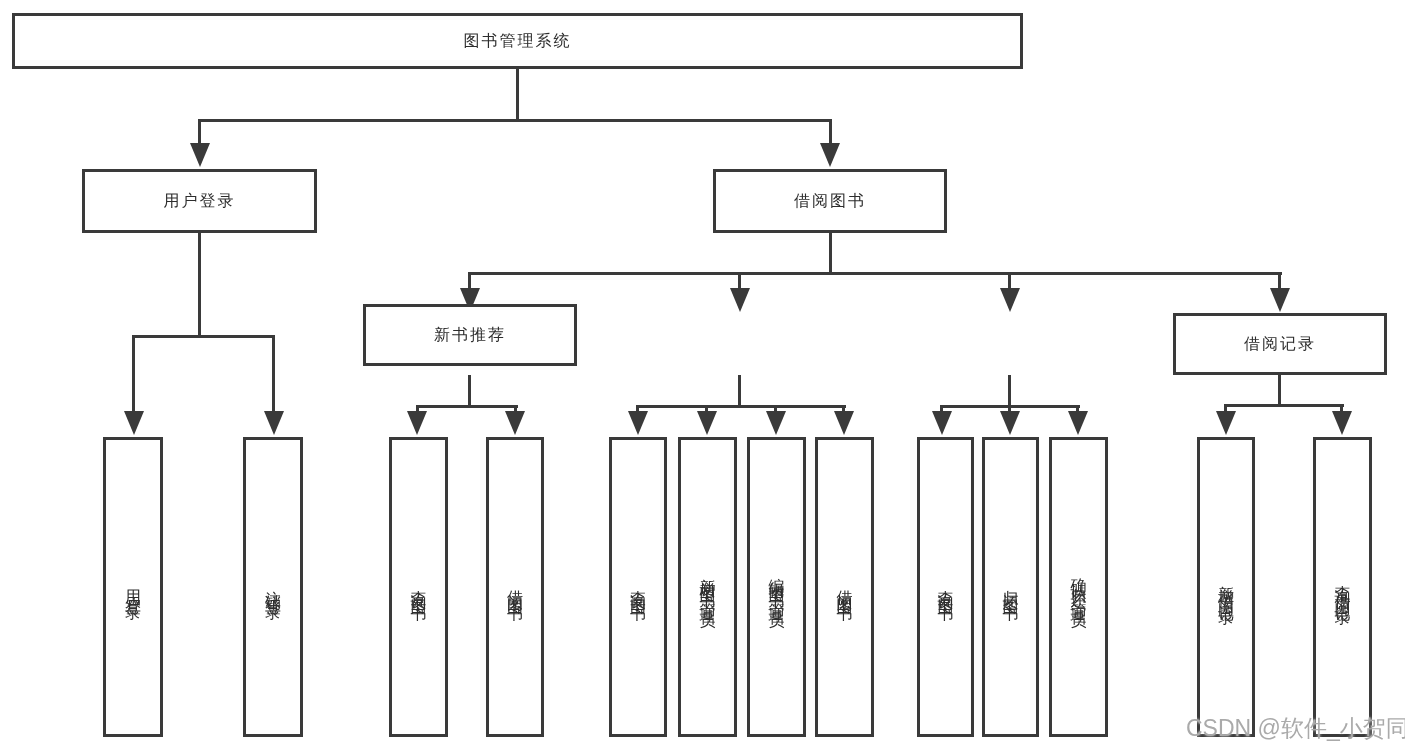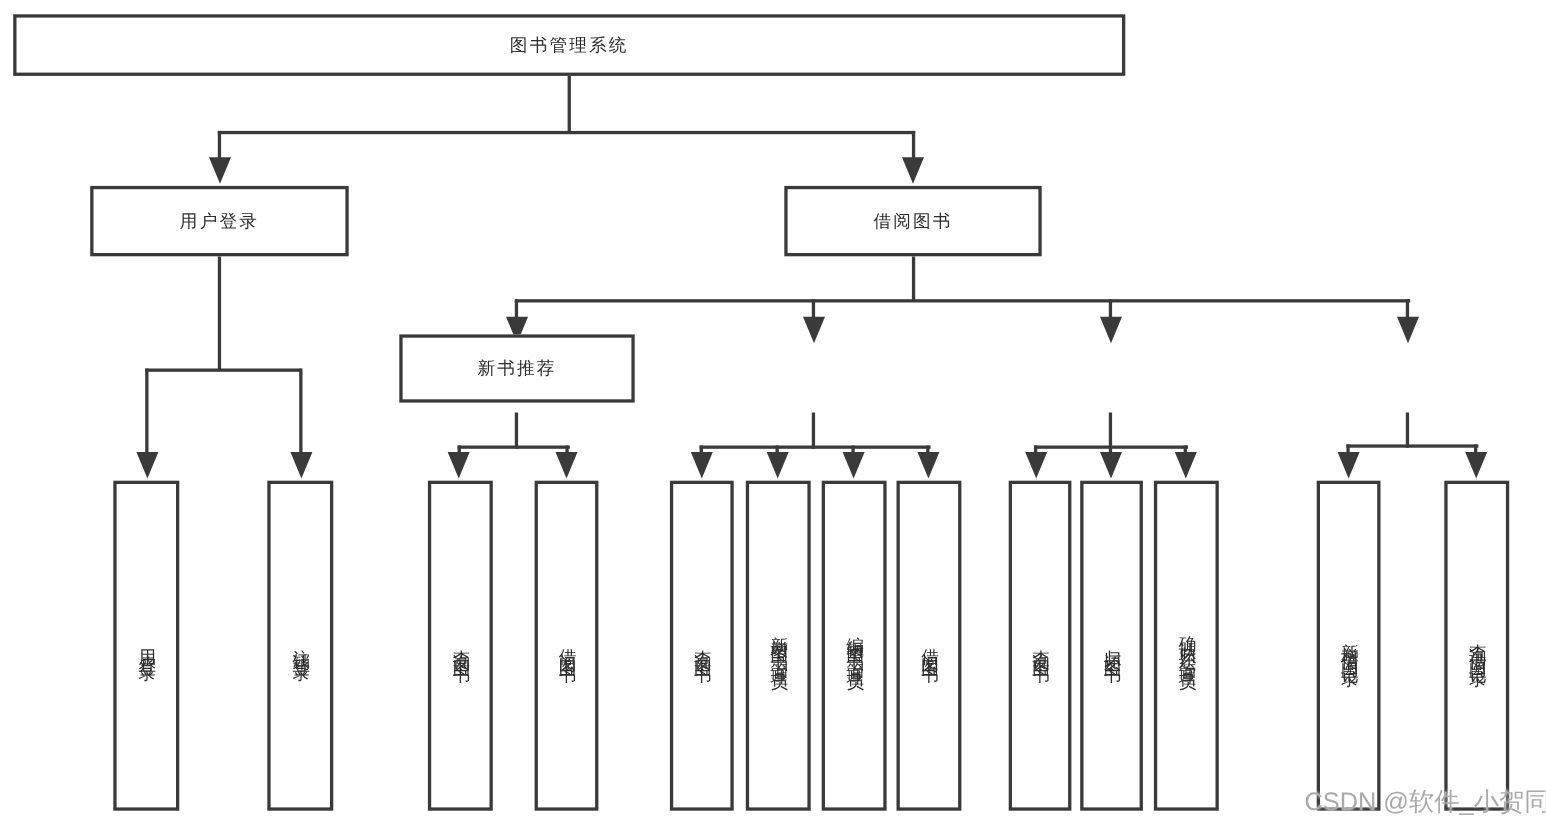--- a/index.html
+++ b/index.html
@@ -165,20 +165,23 @@
   <div class="node" style="left:82px;top:169px;width:235px;height:64px">
     <span class="label">用户登录</span>
   </div>
   <div class="node" style="left:713px;top:169px;width:234px;height:64px">
     <span class="label">借阅图书</span>
   </div>
 
   <div class="node" style="left:363px;top:304px;width:214px;height:62px">
     <span class="label">新书推荐</span>
   </div>
+  <div class="node" style="left:1173px;top:313px;width:214px;height:62px">
+    <span class="label">借阅记录</span>
+  </div>
 
   <div class="node vnode" style="left:103px;top:437px;width:60px;height:300px">
     <span class="vlabel">用户登录</span>
   </div>
   <div class="node vnode" style="left:243px;top:437px;width:60px;height:300px">
     <span class="vlabel">注销登录</span>
   </div>
 
   <div class="node vnode" style="left:389px;top:437px;width:59px;height:300px">
     <span class="vlabel">查询图书</span>

